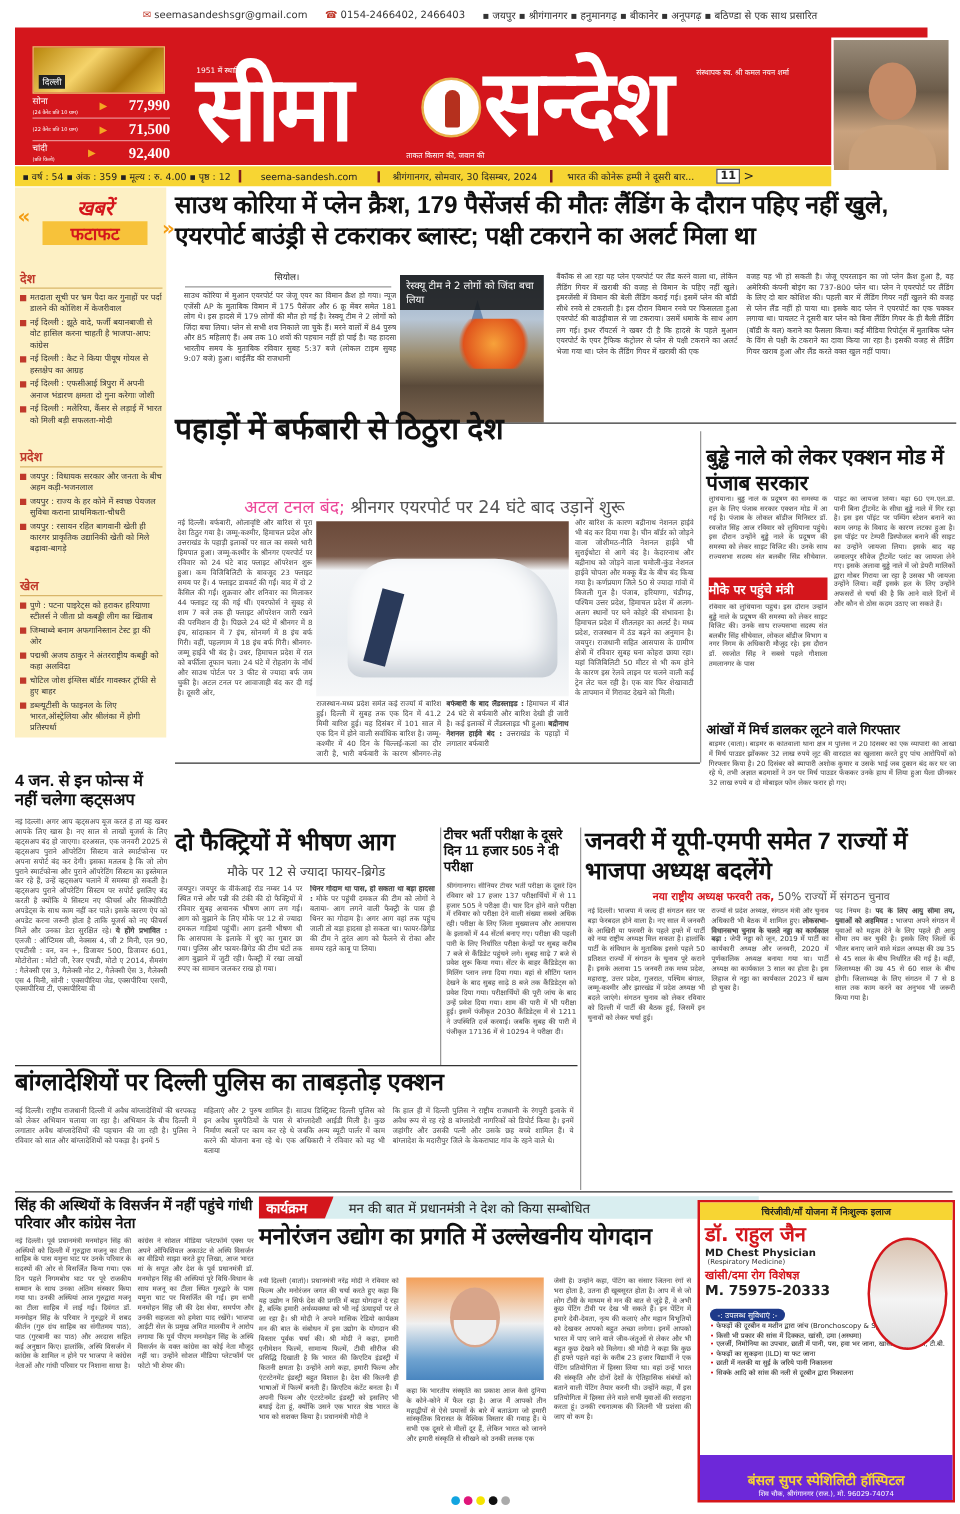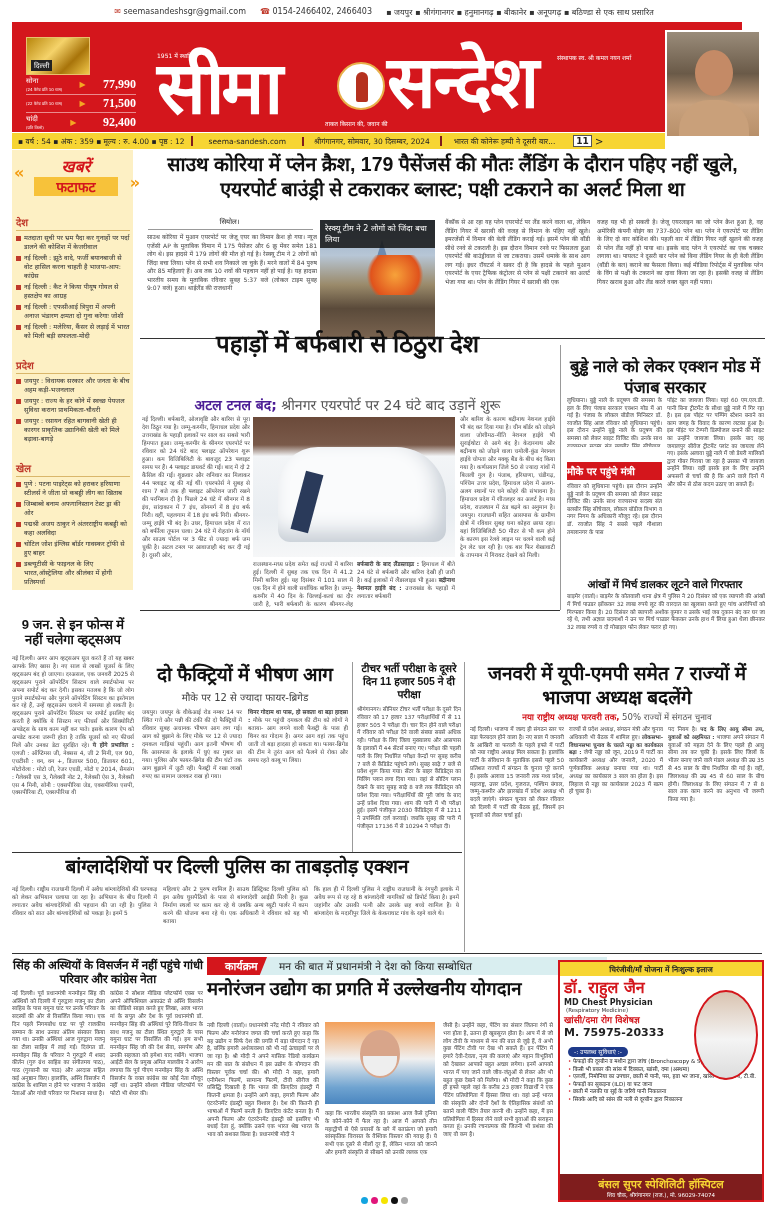--- a/index.html
+++ b/index.html
@@ -2,21 +2,21 @@
 <html><head>
 <meta charset="utf-8">
 <style>
 *{box-sizing:border-box;margin:0;padding:0}
 body{width:768px;height:1211px;background:#fff;font-family:"DejaVu Sans","Liberation Sans",sans-serif;color:#222;overflow:hidden;position:relative}
 .abs{position:absolute}
 .topbar{left:0;top:0;width:768px;height:22px;font-size:8px;color:#333;display:flex;align-items:center;justify-content:center;gap:14px}
 .topbar .ic{color:#c0392b;font-weight:bold}
 .masthead{left:12px;top:22px;width:730px;height:110px;background:#d4161c}
 .gold{left:14px;top:15px;width:110px;height:90px}
-.gold-img{width:64px;height:38px;background:linear-gradient(135deg,#b8860b,#f5d36a 40%,#a8740a 70%,#f1c84b);position:relative;border:1px solid #e8c16d}
+.gold-img{width:106px;height:38px;background:linear-gradient(135deg,#b8860b,#f5d36a 40%,#a8740a 70%,#f1c84b);position:relative;border:1px solid #e8c16d}
 .gold-img span{position:absolute;left:4px;bottom:3px;background:#222;color:#fff;font-size:7px;padding:1px 3px}
 .grow{display:flex;justify-content:space-between;align-items:center;color:#fff;font-size:7px;border-bottom:1px solid rgba(255,255,255,.5);padding:1px 0}
 .grow b{font-family:"Liberation Serif",serif;font-size:12px}
 .grow .arr{color:#f5a623;font-size:8px}
 .est{left:145px;top:30px;color:#fff;font-size:6px}
 .logo1{left:145px;top:24px;color:#fff;font-size:72px;font-weight:bold;font-family:"Liberation Sans",sans-serif;letter-spacing:-3px;line-height:1}
 .emblem{left:325px;top:40px;width:48px;height:48px;border-radius:50%;background:#fff;border:2px solid #e8b04a}
 .emblem::after{content:"";position:absolute;left:17px;top:8px;width:12px;height:30px;background:#b5301e;border-radius:6px 6px 2px 2px}
 .logo2{left:375px;top:24px;color:#fff;font-size:72px;font-weight:bold;letter-spacing:-2px;line-height:1}
 .tagline{left:313px;top:98px;color:#fff;font-size:6px}
@@ -28,21 +28,21 @@
 .infobar div{padding:0 6px;border-right:2px solid #7f1d1d;white-space:nowrap}
 .infobar .pg{border:1px solid #555;background:#fff;padding:0 2px;margin-left:6px;font-weight:bold;font-size:9px}
 .leftcol{left:12px;top:150px;width:121px;height:440px;background:#fdf0c4}
 .kh-title{left:22px;top:155px;width:108px;height:42px}
 .kh-title .t1{color:#d4161c;font-size:16px;font-weight:bold;font-style:italic;display:block;text-align:center}
 .kh-title .t2{background:#f7c23a;color:#d4161c;font-size:14px;font-weight:bold;display:block;text-align:center;margin:0 12px}
 .kh-chev{color:#f39c12;font-size:16px;font-weight:bold}
 .sect{font-size:10px;color:#c0392b;font-weight:bold;border-bottom:1px solid #d9b66a;padding-bottom:1px;margin:17px 0 3px}
 .brief{font-size:6.5px;line-height:9px;color:#333;padding-left:8px;position:relative;margin-bottom:2px}
 .brief::before{content:"";position:absolute;left:0;top:2px;width:5px;height:5px;background:#c0392b}
-.h1{font-weight:bold;color:#111;font-family:"Liberation Sans",sans-serif;line-height:1.15;text-align:center}
+.h1{font-weight:bold;color:#111;font-family:"Liberation Sans",sans-serif;line-height:1.15;text-align:left}
 .col-text{font-size:6px;line-height:8.5px;color:#444;text-align:justify}
 .rule{background:#999;height:1px}
 .vrule{background:#999;width:1px}
 .img-plane{left:320px;top:220px;width:115px;height:118px;background:linear-gradient(180deg,#8fa8c4 0%,#b7c6d6 30%,#9a8a6a 55%,#5a4a3a 75%,#7a6450 100%)}
 .img-plane .fire{position:absolute;left:40px;top:35px;width:70px;height:40px;background:radial-gradient(circle,#f7a23a,#e0531c 60%,transparent 70%)}
 .img-plane .tail{position:absolute;left:50px;top:20px;width:0;height:0;border-left:12px solid transparent;border-right:12px solid transparent;border-bottom:40px solid #6d8bb0}
 .img-plane .cap{position:absolute;left:0;top:0;background:rgba(20,20,20,.85);color:#fff;font-size:8px;padding:3px 5px;line-height:11px}
 .img-snow{left:253px;top:448px;width:202px;height:138px;background:linear-gradient(180deg,#6b4a3a 0%,#7a5a4a 20%,#f3f5f7 28%,#e9edf1 70%,#f6f7f8 100%)}
 .img-snow .car{position:absolute;left:25px;top:30px;width:168px;height:95px;border-radius:40px 50px 12px 12px;background:#fafbfc;box-shadow:inset -8px -10px 20px #c5ccd4}
 .img-snow .man{position:absolute;left:45px;top:55px;width:18px;height:60px;background:#2a3a5a;transform:rotate(15deg)}
@@ -50,21 +50,21 @@
 .ad{left:612px;top:960px;width:152px;height:242px;background:#fff;border:2px solid #d4161c}
 .ad .hd{background:#f7d533;font-size:7.5px;font-weight:bold;color:#222;text-align:center;padding:2px 0}
 .ad .doc{color:#d4161c;font-size:16px;font-weight:bold;padding-left:4px}
 .ad .md{font-size:8px;font-weight:bold;color:#222;padding-left:4px}
 .ad .sm{font-size:5.5px;color:#333;padding-left:6px}
 .ad .spec{color:#d4161c;font-size:9px;font-weight:bold;padding-left:4px}
 .ad .ph{font-size:11px;font-weight:bold;padding-left:4px}
 .ad .fac{background:#1e3a8a;color:#fff;font-size:6px;display:inline-block;padding:1px 6px;border-radius:6px;margin-left:8px}
 .ad li{font-size:5.5px;list-style:none;padding-left:8px;color:#222;line-height:7.5px}
 .ad li::before{content:"• ";color:#d4161c}
-.ad .hosp{position:absolute;left:0;bottom:0;width:100%;background:#7f1d1d;color:#f7d533;font-size:11px;font-weight:bold;text-align:center;padding:2px 0 1px}
+.ad .hosp{position:absolute;left:0;bottom:0;width:100%;background:#6d28d9;color:#f7d533;font-size:11px;font-weight:bold;text-align:center;padding:12px 0 1px}
 .ad .hosp small{display:block;color:#fff;font-size:5.5px;font-weight:normal}
 .ad .docimg{position:absolute;right:4px;top:28px;width:64px;height:90px;border-radius:50%;background:linear-gradient(180deg,#d9c3b0,#f4f4f4 55%,#ddd);border:2px solid #d4161c}
 .modi{left:325px;top:1022px;width:110px;height:82px;background:linear-gradient(180deg,#f3a05a 0%,#f0f0f0 45%,#6fa3d0 80%,#4a86c0)}
 .modi::before{content:"";position:absolute;left:35px;top:8px;width:40px;height:48px;border-radius:50%;background:#d8a58a}
 .modi::after{content:"";position:absolute;left:38px;top:34px;width:34px;height:20px;border-radius:0 0 18px 18px;background:#eee}
 .reg{left:0;width:768px;height:8px;display:flex;justify-content:center;align-items:center;gap:3px}
 .reg span{width:7px;height:7px;border-radius:50%;display:inline-block}
 </style>
 </head>
 <body>
@@ -133,21 +133,21 @@
   <div class="brief">जयपुर : राज्य के हर कोने में स्वच्छ पेयजल सुविधा कराना प्राथमिकता-चौधरी</div>
   <div class="brief">जयपुर : रसायन रहित बागवानी खेती ही कारगर प्राकृतिक उद्यानिकी खेती को मिले बढ़ावा-बागड़े</div>
   <div class="sect">खेल</div>
   <div class="brief">पुणे : पटना पाइरेट्स को हराकर हरियाणा स्टीलर्स ने जीता प्रो कबड्डी लीग का खिताब</div>
   <div class="brief">जिम्बाब्वे बनाम अफगानिस्तान टेस्ट ड्रा की ओर</div>
   <div class="brief">पद्मश्री अजय ठाकुर ने अंतरराष्ट्रीय कबड्डी को कहा अलविदा</div>
   <div class="brief">चोटिल जोश इंग्लिस बॉर्डर गावस्कर ट्रॉफी से हुए बाहर</div>
   <div class="brief">डब्ल्यूटीसी के फाइनल के लिए भारत,ऑस्ट्रेलिया और श्रीलंका में होगी प्रतिस्पर्धा</div>
 </div>
 
-<div class="abs h1" style="left:12px;top:618px;width:122px;font-size:13px">9 जन. से इन फोन्स में नहीं चलेगा व्हट्सअप</div>
+<div class="abs h1" style="left:12px;top:618px;width:122px;font-size:13px">4 जन. से इन फोन्स में नहीं चलेगा व्हट्सअप</div>
 <div class="abs col-text" style="left:12px;top:655px;width:122px;font-size:5.8px;line-height:7.9px;height:190px;overflow:hidden">
   <span>नई दिल्ली। अगर आप व्हट्सअप यूज करते हैं तो यह खबर आपके लिए खास है। नए साल से लाखों यूजर्स के लिए व्हट्सअप बंद हो जाएगा। दरअसल, एक जनवरी 2025 से व्हट्सअप पुराने ऑपरेटिंग सिस्टम वाले स्मार्टफोन्स पर अपना सपोर्ट बंद कर देगी। इसका मतलब है कि जो लोग पुराने स्मार्टफोन्स और पुराने ऑपरेटिंग सिस्टम का इस्तेमाल कर रहे हैं, उन्हें व्हट्सअप चलाने में समस्या हो सकती है। व्हट्सअप पुराने ऑपरेटिंग सिस्टम पर सपोर्ट इसलिए बंद करती है क्योंकि ये सिस्टम नए फीचर्स और सिक्योरिटी अपडेट्स के साथ काम नहीं कर पाते। इसके कारण ऐप को अपडेट करना जरूरी होता है ताकि यूजर्स को नए फीचर्स मिलें और उनका डेटा सुरक्षित रहे।</span>
   <b>ये होंगे प्रभावित :</b>
   <span>एलजी : ऑप्टिमस जी, नेक्सस 4, जी 2 मिनी, एल 90, एचटीसी : वन, वन +, डिजायर 500, डिजायर 601, मोटोरोला : मोटो जी, रेजर एचडी, मोटो ए 2014, सैमसंग : गैलेक्सी एस 3, गैलेक्सी नोट 2, गैलेक्सी ऐस 3, गैलेक्सी एस 4 मिनी, सोनी : एक्सपीरिया जेड, एक्सपीरिया एसपी, एक्सपीरिया टी, एक्सपीरिया वी</span>
 </div>
 
 <div class="abs h1" style="left:140px;top:152px;width:625px;font-size:19.5px;line-height:25px">साउथ कोरिया में प्लेन क्रैश, 179 पैसेंजर्स की मौतः लैंडिंग के दौरान पहिए नहीं खुले, एयरपोर्ट बाउंड्री से टकराकर ब्लास्ट; पक्षी टकराने का अलर्ट मिला था</div>
 <div class="abs" style="left:142px;top:217px;width:175px;font-size:7px;text-align:center">सियोल।</div>
 <div class="abs rule" style="left:148px;top:229px;width:165px"></div>
 <div class="abs col-text" style="left:147px;top:233px;width:170px;height:102px;overflow:hidden">साउथ कोरिया में मुआन एयरपोर्ट पर जेजू एयर का विमान क्रैश हो गया। न्यूज एजेंसी AP के मुताबिक विमान में 175 पैसेंजर और 6 क्रू मेंबर समेत 181 लोग थे। इस हादसे में 179 लोगों की मौत हो गई है। रेस्क्यू टीम ने 2 लोगों को जिंदा बचा लिया। प्लेन से सभी शव निकाले जा चुके हैं। मरने वालों में 84 पुरुष और 85 महिलाएं हैं। अब तक 10 शवों की पहचान नहीं हो पाई है। यह हादसा भारतीय समय के मुताबिक रविवार सुबह 5:37 बजे (लोकल टाइम सुबह 9:07 बजे) हुआ। थाईलैंड की राजधानी</div>
@@ -155,21 +155,21 @@
   <div class="tail"></div>
     <div class="fire"></div>
   <div class="cap">रेस्क्यू टीम ने 2 लोगों को जिंदा बचा लिया</div>
 </div>
 <div class="abs col-text" style="left:445px;top:218px;width:145px;height:118px;overflow:hidden">बैंकॉक से आ रहा यह प्लेन एयरपोर्ट पर लैंड करने वाला था, लेकिन लैंडिंग गियर में खराबी की वजह से विमान के पहिए नहीं खुले। इमरजेंसी में विमान की बेली लैंडिंग कराई गई। इसमें प्लेन की बॉडी सीधे रनवे से टकराती है। इस दौरान विमान रनवे पर फिसलता हुआ एयरपोर्ट की बाउंड्रीवाल से जा टकराया। उसमें धमाके के साथ आग लग गई। इधर रॉयटर्स ने खबर दी है कि हादसे के पहले मुआन एयरपोर्ट के एयर ट्रैफिक कंट्रोलर से प्लेन से पक्षी टकराने का अलर्ट भेजा गया था। प्लेन के लैंडिंग गियर में खराबी की एक</div>
 <div class="abs col-text" style="left:597px;top:218px;width:166px;height:118px;overflow:hidden">वजह यह भी हो सकती है। जेजू एयरलाइन का जो प्लेन क्रैश हुआ है, वह अमेरिकी कंपनी बोइंग का 737-800 प्लेन था। प्लेन ने एयरपोर्ट पर लैंडिंग के लिए दो बार कोशिश की। पहली बार में लैंडिंग गियर नहीं खुलने की वजह से प्लेन लैंड नहीं हो पाया था। इसके बाद प्लेन ने एयरपोर्ट का एक चक्कर लगाया था। पायलट ने दूसरी बार प्लेन को बिना लैंडिंग गियर के ही बैली लैंडिंग (बॉडी के बल) कराने का फैसला किया। कई मीडिया रिपोर्ट्स में मुताबिक प्लेन के विंग से पक्षी के टकराने का दावा किया जा रहा है। इसकी वजह से लैंडिंग गियर खराब हुआ और लैंड करते वक्त खुल नहीं पाया।</div>
 <div class="abs rule" style="left:140px;top:338px;width:625px;background:#333"></div>
 
 <div class="abs h1" style="left:140px;top:322px;width:415px;font-size:24px;line-height:44px">पहाड़ों में बर्फबारी से ठिठुरा देश</div>
 <div class="abs" style="left:140px;top:395px;width:415px;text-align:center;font-size:14px;color:#555">
-  <span style="color:#4c1d95;font-weight:bold">अटल टनल बंद;</span>
+  <span style="color:#ec4899;font-weight:normal">अटल टनल बंद;</span>
   <span>श्रीनगर एयरपोर्ट पर 24 घंटे बाद उड़ानें शुरू</span>
 </div>
 <div class="abs col-text" style="left:142px;top:415px;width:108px;height:192px;overflow:hidden;font-size:5.8px;line-height:8px">नई दिल्ली। बर्फबारी, ओलावृष्टि और बारिश से पूरा देश ठिठुर गया है। जम्मू-कश्मीर, हिमाचल प्रदेश और उत्तराखंड के पहाड़ी इलाकों पर साल का सबसे भारी हिमपात हुआ। जम्मू-कश्मीर के श्रीनगर एयरपोर्ट पर रविवार को 24 घंटे बाद फ्लाइट ऑपरेशन शुरू हुआ। कम विजिबिलिटी के बावजूद 23 फ्लाइट समय पर हैं। 4 फ्लाइट डायवर्ट की गईं। बाद में दो 2 कैंसिल की गईं। शुक्रवार और शनिवार का मिलाकर 44 फ्लाइट रद्द की गई थीं। एयरफोर्स ने सुबह से शाम 7 बजे तक ही फ्लाइट ऑपरेशन जारी रखने की परमिशन दी है। पिछले 24 घंटे में श्रीनगर में 8 इंच, सांदाकान में 7 इंच, सोनमर्ग में 8 इंच बर्फ गिरी। वहीं, पहलगाम में 18 इंच बर्फ गिरी। श्रीनगर-जम्मू हाईवे भी बंद है। उधर, हिमाचल प्रदेश में रात को बर्फीला तूफान चला। 24 घंटे में रोहतांग के नॉर्थ और साउथ पोर्टल पर 3 फीट से ज्यादा बर्फ जम चुकी है। अटल टनल पर आवाजाही बंद कर दी गई है। दूसरी ओर,</div>
 <div class="abs img-snow" style="top:417px;height:140px">
     <div class="car"></div>
     <div class="man"></div>
   </div>
 <div class="abs col-text" style="left:253px;top:560px;width:100px;height:47px;overflow:hidden;font-size:5.8px;line-height:8px">राजस्थान-मध्य प्रदेश समेत कई राज्यों में बारिश हुई। दिल्ली में सुबह तक एक दिन में 41.2 मिमी बारिश हुई। यह दिसंबर में 101 साल में एक दिन में होने वाली सर्वाधिक बारिश है। जम्मू-कश्मीर में 40 दिन के चिल्लई-कलां का दौर जारी है, भारी बर्फबारी के कारण श्रीनगर-लेह मार्ग भी बंद है।</div>
 <div class="abs col-text" style="left:357px;top:560px;width:98px;height:47px;overflow:hidden;font-size:5.8px;line-height:8px">
   <b>बर्फबारी के बाद लैंडस्लाइड :</b> <span>हिमाचल में बीते 24 घंटे से बर्फबारी और बारिश देखी ही जारी है। कई इलाकों में लैंडस्लाइड भी हुआ।</span>
@@ -211,21 +211,21 @@
 <div class="abs col-text" style="left:12px;top:885px;width:145px;height:62px;overflow:hidden;font-size:5.8px;line-height:8px">नई दिल्ली। राष्ट्रीय राजधानी दिल्ली में अवैध बांग्लादेशियों की धरपकड़ को लेकर अभियान चलाया जा रहा है। अभियान के बीच दिल्ली में लगातार अवैध बांग्लादेशियों की पहचान की जा रही है। पुलिस ने रविवार को सात और बांग्लादेशियों को पकड़ा है। इनमें 5</div>
 <div class="abs col-text" style="left:163px;top:885px;width:145px;height:62px;overflow:hidden;font-size:5.8px;line-height:8px">महिलाएं और 2 पुरुष शामिल हैं। साउथ डिस्ट्रिक्ट दिल्ली पुलिस को इन अवैध घुसपैठियों के पास से बांग्लादेशी आईडी मिली है। कुछ निर्माण स्थलों पर काम कर रहे थे जबकि अन्य ब्यूटी पार्लर में काम करने की योजना बना रहे थे। एक अधिकारी ने रविवार को यह भी बताया</div>
 <div class="abs col-text" style="left:314px;top:885px;width:145px;height:62px;overflow:hidden;font-size:5.8px;line-height:8px">कि हाल ही में दिल्ली पुलिस ने राष्ट्रीय राजधानी के रंगपुरी इलाके में अवैध रूप से रह रहे 8 बांग्लादेशी नागरिकों को डिपोर्ट किया है। इनमें जहांगीर और उसकी पत्नी और उसके छह बच्चे शामिल हैं। ये बांग्लादेश के मदारीपुर जिले के केकराघाट गांव के रहने वाले थे।</div>
 <div class="abs rule" style="left:12px;top:953px;width:750px;background:#333"></div>
 
 <div class="abs h1" style="left:12px;top:958px;width:192px;font-size:11.5px;line-height:14px">सिंह की अस्थियों के विसर्जन में नहीं पहुंचे गांधी परिवार और कांग्रेस नेता</div>
 <div class="abs col-text" style="left:12px;top:990px;width:93px;height:200px;overflow:hidden;font-size:5.6px;line-height:7.7px">नई दिल्ली। पूर्व प्रधानमंत्री मनमोहन सिंह की अस्थियों को दिल्ली में गुरुद्वारा मजनू का टीला साहिब के पास यमुना घाट पर उनके परिवार के सदस्यों की ओर से विसर्जित किया गया। एक दिन पहले निगमबोध घाट पर पूरे राजकीय सम्मान के साथ उनका अंतिम संस्कार किया गया था। उनकी अस्थियां आज गुरुद्वारा मजनू का टीला साहिब में लाई गईं। दिवंगत डॉ. मनमोहन सिंह के परिवार ने गुरुद्वारे में शबद कीर्तन (गुरु ग्रंथ साहिब का संगीतमय पाठ), पाठ (गुरबानी का पाठ) और अरदास सहित कई अनुष्ठान किए। हालांकि, अस्थि विसर्जन में कांग्रेस के शामिल न होने पर भाजपा ने कांग्रेस नेताओं और गांधी परिवार पर निशाना साधा है।</div>
 <div class="abs col-text" style="left:110px;top:990px;width:93px;height:200px;overflow:hidden;font-size:5.6px;line-height:7.7px">कांग्रेस ने सोशल मीडिया प्लेटफॉर्म एक्स पर अपने ऑफिशियल अकाउंट से अस्थि विसर्जन का वीडियो साझा करते हुए लिखा, आज भारत मां के सपूत और देश के पूर्व प्रधानमंत्री डॉ. मनमोहन सिंह की अस्थियां पूरे विधि-विधान के साथ मजनू का टीला स्थित गुरुद्वारे के पास यमुना घाट पर विसर्जित की गईं। हम सभी मनमोहन सिंह जी की देश सेवा, समर्पण और उनकी सहजता को हमेशा याद रखेंगे। भाजपा आईटी सेल के प्रमुख अमित मालवीय ने आरोप लगाया कि पूर्व पीएम मनमोहन सिंह के अस्थि विसर्जन के वक्त कांग्रेस का कोई नेता मौजूद नहीं था। उन्होंने सोशल मीडिया प्लेटफॉर्म पर फोटो भी शेयर की।</div>
 
 <div class="abs" style="left:207px;top:957px;width:400px;height:18px;background:#d9eef0">
-  <span style="position:absolute;left:0;top:0;height:18px;width:60px;background:#d4161c;color:#fff;font-weight:bold;font-size:11px;padding:1px 18px;clip-path:polygon(0 0,100% 0,88% 100%,0 100%)">कार्यक्रम</span>
+  <span style="position:absolute;left:0;top:0;height:18px;width:60px;background:#d4161c;color:#fff;font-weight:bold;font-size:11px;padding:1px 6px;clip-path:polygon(0 0,100% 0,88% 100%,0 100%)">कार्यक्रम</span>
   <span style="position:absolute;left:72px;top:2px;font-size:10.5px;color:#222">मन की बात में प्रधानमंत्री ने देश को किया सम्बोधित</span>
 </div>
 <div class="abs h1" style="left:207px;top:978px;width:400px;font-size:18.5px;text-align:left">मनोरंजन उद्योग का प्रगति में उल्लेखनीय योगदान</div>
 <div class="abs col-text" style="left:207px;top:1022px;width:112px;height:170px;overflow:hidden;font-size:5.6px;line-height:7.8px">नयी दिल्ली (वार्ता)। प्रधानमंत्री नरेंद्र मोदी ने रविवार को फिल्म और मनोरंजन जगत की चर्चा करते हुए कहा कि यह उद्योग न सिर्फ देश की प्रगति में बड़ा योगदान दे रहा है, बल्कि हमारी अर्थव्यवस्था को भी नई ऊंचाइयों पर ले जा रहा है। श्री मोदी ने अपने मासिक रेडियो कार्यक्रम मन की बात के संबोधन में इस उद्योग के योगदान की विस्तार पूर्वक चर्चा की। श्री मोदी ने कहा, हमारी एनीमेशन फिल्में, सामान्य फिल्में, टीवी सीरीज की प्रसिद्धि दिखाती है कि भारत की क्रिएटिव इंडस्ट्री में कितनी क्षमता है। उन्होंने आगे कहा, हमारी फिल्म और एंटरटेनमेंट इंडस्ट्री बहुत विशाल है। देश की कितनी ही भाषाओं में फिल्में बनती हैं। क्रिएटिव कंटेंट बनता है। मैं अपनी फिल्म और एंटरटेनमेंट इंडस्ट्री को इसलिए भी बधाई देता हूं, क्योंकि उसने एक भारत श्रेष्ठ भारत के भाव को सशक्त किया है। प्रधानमंत्री मोदी ने</div>
 <div class="abs modi"></div>
 <div class="abs col-text" style="left:325px;top:1110px;width:112px;height:80px;overflow:hidden;font-size:5.6px;line-height:7.8px">कहा कि भारतीय संस्कृति का प्रकाश आज कैसे दुनिया के कोने-कोने में फैल रहा है। आज मैं आपको तीन महाद्वीपों से ऐसे प्रयासों के बारे में बताऊंगा जो हमारी सांस्कृतिक विरासत के वैश्विक विस्तार की गवाह हैं। ये सभी एक दूसरे से मीलों दूर हैं, लेकिन भारत को जानने और हमारी संस्कृति से सीखने को उनकी ललक एक</div>
 <div class="abs col-text" style="left:443px;top:1022px;width:110px;height:170px;overflow:hidden;font-size:5.6px;line-height:7.8px">जैसी है। उन्होंने कहा, पेंटिंग का संसार जितना रंगों से भरा होता है, उतना ही खूबसूरत होता है। आप में से जो लोग टीवी के माध्यम से मन की बात से जुड़े हैं, वे अभी कुछ पेंटिंग टीवी पर देख भी सकते हैं। इन पेंटिंग में हमारे देवी-देवता, नृत्य की कलाएं और महान विभूतियों को देखकर आपको बहुत अच्छा लगेगा। इनमें आपको भारत में पाए जाने वाले जीव-जंतुओं से लेकर और भी बहुत कुछ देखने को मिलेगा। श्री मोदी ने कहा कि कुछ ही हफ्ते पहले वहां के करीब 23 हजार विद्यार्थी ने एक पेंटिंग प्रतियोगिता में हिस्सा लिया था। वहां उन्हें भारत की संस्कृति और दोनों देशों के ऐतिहासिक संबंधों को बताने वाली पेंटिंग तैयार करनी थी। उन्होंने कहा, मैं इस प्रतियोगिता में हिस्सा लेने वाले सभी युवाओं की सराहना करता हूं। उनकी रचनात्मक की जितनी भी प्रशंसा की जाए वो कम है।</div>
 
 <div class="abs ad" style="left:558px;width:206px">
   <div class="hd">चिरंजीवी/माँ योजना में निःशुल्क इलाज</div>

